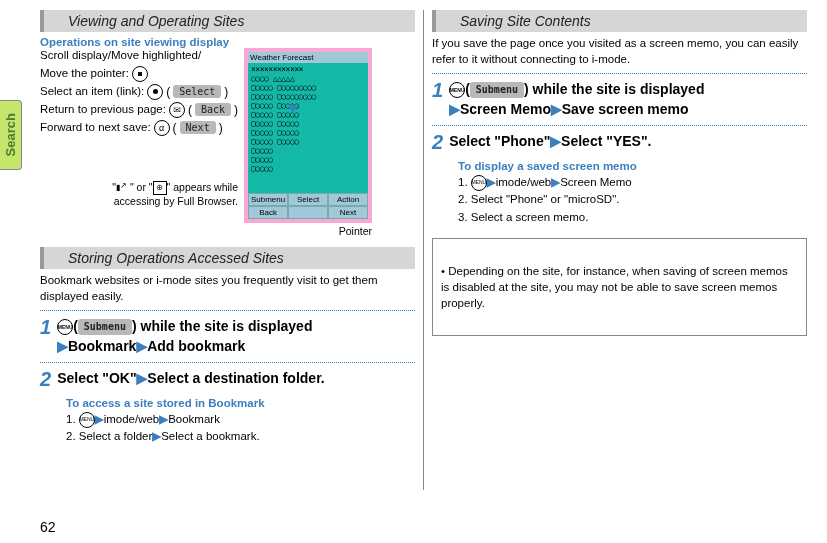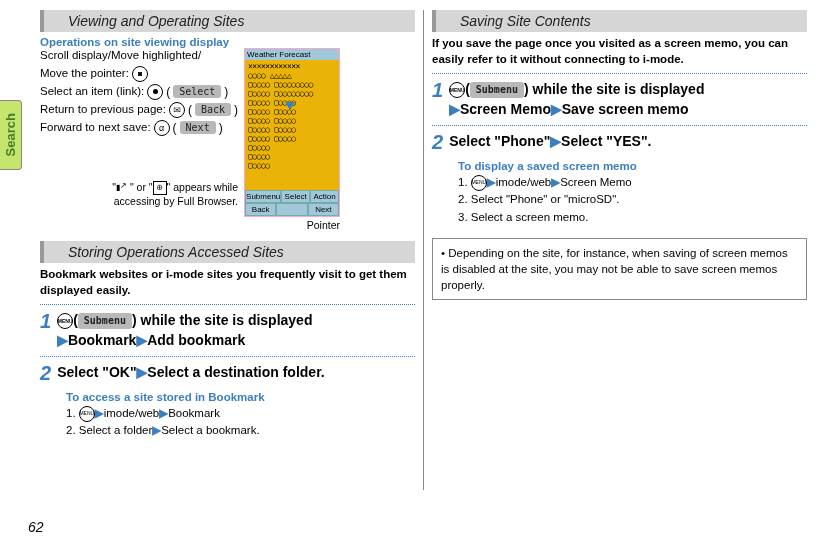--- a/index.html
+++ b/index.html
@@ -56,29 +56,29 @@
     font-size: 14px;
     color: #222;
     margin-bottom: 4px;
   }
   .subhead-blue {
     color: #3c7fbf;
     font-weight: bold;
     font-size: 11.5px;
   }
   .para { font-size: 11.5px; line-height: 1.35; }
-  .bold { font-weight: bold; }
+  .bold { font-weight: normal; }
   .row { display: flex; align-items: center; gap: 3px; flex-wrap: wrap; margin: 2px 0; }
   .left-block { max-width: 245px; }
   .fig-row { display: flex; gap: 6px; }
   .phone {
-    width: 96px;
-    border: 1px solid #f9a8d4;
+    width: 128px;
+    border: 4px solid #f9a8d4;
     font-size: 8px;
-    background: #eab308;
+    background: #14b8a6;
     position: relative;
   }
   .phone-title { background: #a0c8d8; padding: 1px 2px; font-size: 8px; }
   .phone-body { padding: 2px 3px; height: 130px; overflow: hidden; position: relative; }
   .wx-row { font-family: monospace; font-size: 8px; letter-spacing: -0.5px; white-space: nowrap; }
   .pointer-arrow {
     position: absolute;
     left: 40px; top: 42px;
     width: 0; height: 0;
     border-left: 5px solid transparent;
@@ -132,26 +132,26 @@
     padding: 1px 6px;
     font-family: monospace;
     font-size: 10px;
     color: #222;
     vertical-align: middle;
   }
   .dotted { border-top: 1px dotted #3c7fbf; margin: 6px 0; }
   .substeps { font-size: 11.5px; margin-left: 26px; line-height: 1.5; }
   .notebox {
     border: 1px solid #888;
-    padding: 6px 8px;
+    padding: 24px 8px;
     font-size: 11.5px;
     line-height: 1.4;
     margin-top: 12px;
   }
-  .pagenum { position: absolute; bottom: 8px; left: 28px; font-size: 14px; font-style: italic; }
+  .pagenum { position: absolute; bottom: 8px; left: 40px; font-size: 14px; }
   .antenna-icon { display:inline-block; width:14px; height:12px; position:relative; vertical-align:middle; }
   .antenna-icon::before { content:"▮"; font-size:8px; position:absolute; left:0; bottom:0; }
   .antenna-icon::after { content:"↗"; font-size:8px; position:absolute; left:4px; bottom:2px; }
   .globe-box { display:inline-flex; width:14px; height:14px; border:1px solid #000; align-items:center; justify-content:center; font-size:8px; vertical-align:middle; }
 </style>
 </head>
 <body>
 
 <div class="tab">
     <span>Search</span>

